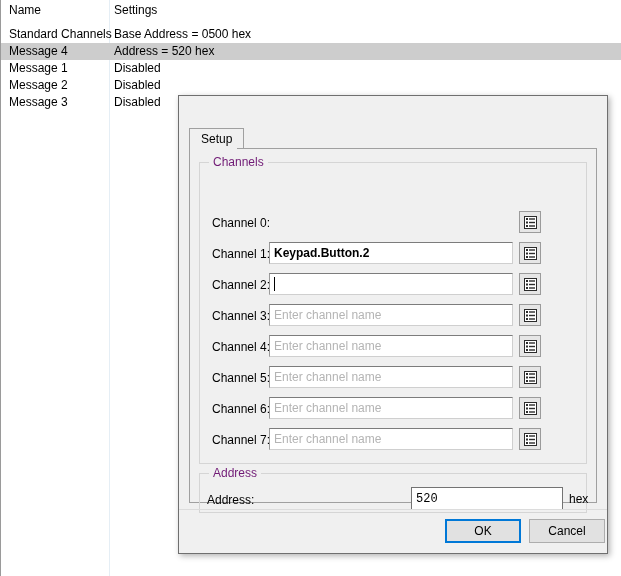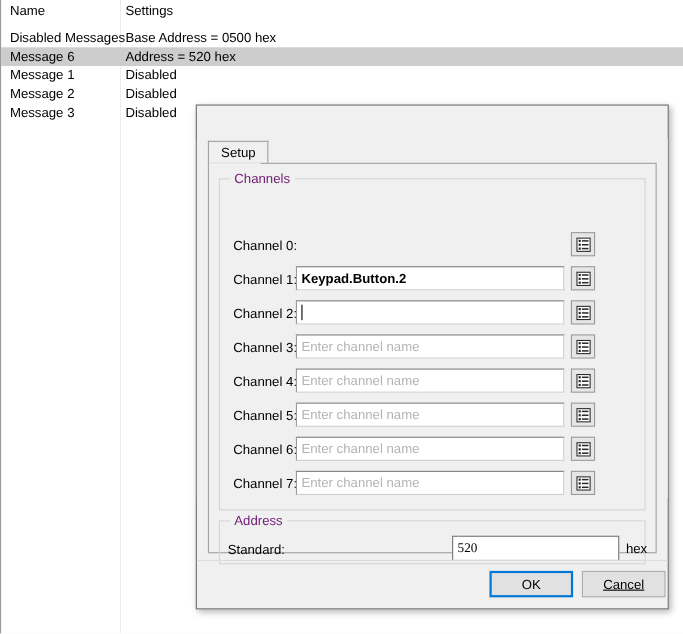--- a/index.html
+++ b/index.html
@@ -230,21 +230,21 @@
   #addr-select .chev {
     position: absolute;
     right: 8px; top: 8px;
   }
   #addr-value {
     position: absolute;
     height: 23px;
     box-sizing: border-box;
     background: #ffffff;
     border: 1px solid #737373;
-    font-family: Liberation Serif, serif;
+    font-family: Liberation Mono, monospace;
     font-size: 12px;
     padding: 0 4px;
     outline: none;
   }
   #hex-label {
     position: absolute;
     font-size: 12px;
   }
   #note-text {
     position: absolute;
@@ -281,25 +281,25 @@
 
 <div id="bg-list">
   <div class="list-col-divider" style="left:108px;"></div>
 
   <div class="list-header">
     <div class="hdr-cell" style="left:8px;">Name</div>
     <div class="hdr-cell" style="left:113px;">Settings</div>
   </div>
 
   <div class="list-row" style="top:26px;">
-    <div class="cell-name">Disabled Messages</div>
+    <div class="cell-name">Standard Channels</div>
     <div class="cell-settings">Base Address = 0500 hex</div>
   </div>
   <div class="list-row selected" style="top:43px;">
-    <div class="cell-name">Message 6</div>
+    <div class="cell-name">Message 4</div>
     <div class="cell-settings">Address = 520 hex</div>
   </div>
   <div class="list-row" style="top:60px;">
     <div class="cell-name">Message 1</div>
     <div class="cell-settings">Disabled</div>
   </div>
   <div class="list-row" style="top:77px;">
     <div class="cell-name">Message 2</div>
     <div class="cell-settings">Disabled</div>
   </div>
@@ -457,26 +457,26 @@
               <rect x="4" y="8.3" width="6" height="1.4"></rect>
         </g>
           </svg>
       </span>
     </div>
 
     <div class="groupbox" style="left:20px; top:347px; width:388px; height:40px;">
       <div class="groupbox-label">Address</div>
     </div>
 
-    <div id="addr-label" style="left:28px; top:367px;">Standard:</div>
+    <div id="addr-label" style="left:28px; top:367px;">Address:</div>
 
 
     <input id="addr-value" style="left: 232px; top: 361px; width: 152px;" value="520">
     <div id="hex-label" style="left:390px; top:366px;">hex</div>
 
 
     <div id="footer-sep"></div>
 
     <button class="dlg-btn default" style="left:266px; top:393px;">OK</button>
-    <button class="dlg-btn" style="left:350px; top:393px;text-decoration:underline;">Cancel</button>
+    <button class="dlg-btn" style="left:350px; top:393px;">Cancel</button>
 
   </div>
 </div>
 
 </body></html>

